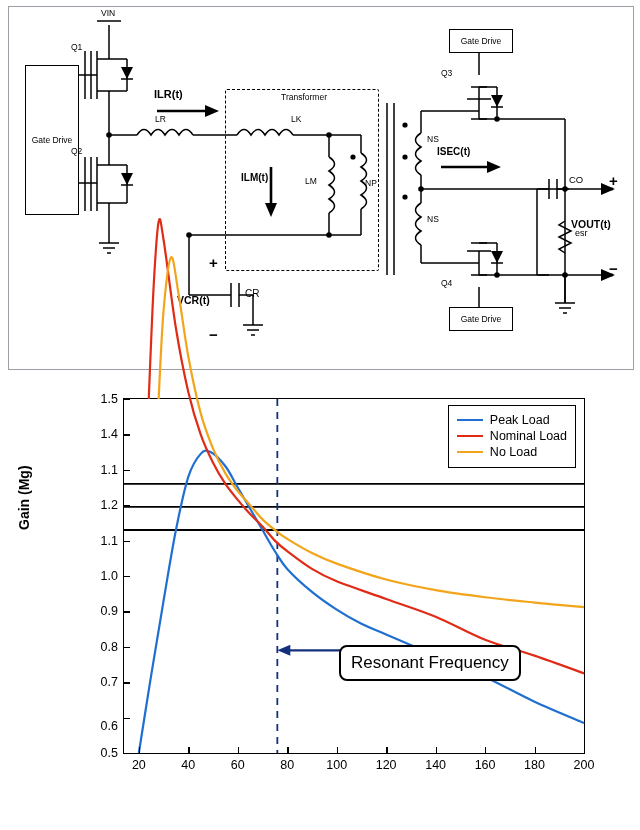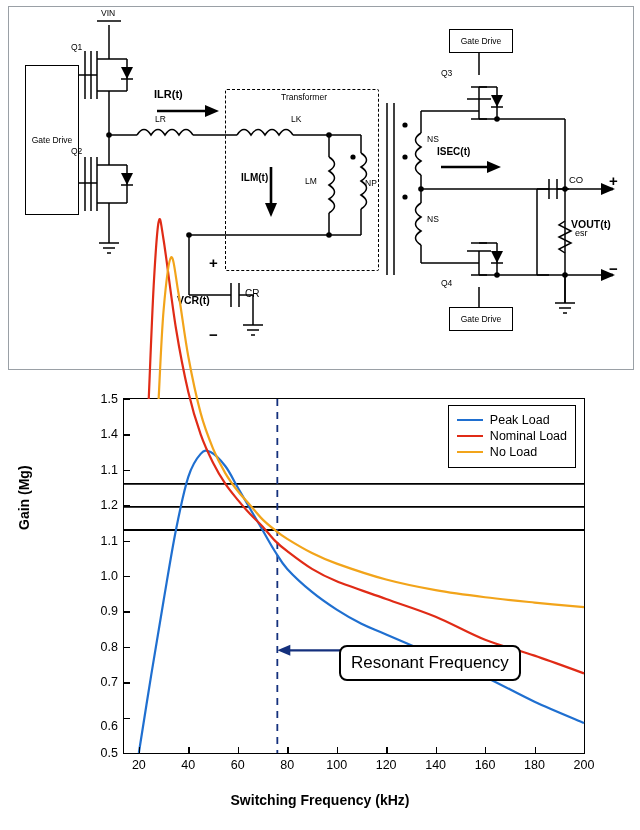--- a/index.html
+++ b/index.html
@@ -249,21 +249,20 @@
       <div class="lbl b" style="left:562px;top:212px;font-size:10.5px;">VOUT(t)</div>
       <div class="lbl b" style="left:600px;top:166px;font-size:15px;">+</div>
       <div class="lbl b" style="left:600px;top:254px;font-size:15px;">−</div>
       <div class="lbl b" style="left:200px;top:248px;font-size:15px;">+</div>
       <div class="lbl b" style="left:200px;top:320px;font-size:15px;">−</div>
     </div>
   </div>
 
   <div class="chart-wrap">
     <div class="ylabel">Gain (Mg)</div>
-    <div class="xlabel">Switching Frequency (kHz)</div>
 
     <div class="plot" id="plot-area">
       <svg id="plot-svg" width="460" height="354" viewBox="0 0 460 354" preserveAspectRatio="none">
           <line x1="0" x2="460" y1="84.95999999999998" y2="84.95999999999998" stroke="#000" stroke-width="1.8" vector-effect="non-scaling-stroke"></line>
           <line x1="0" x2="460" y1="107.96999999999997" y2="107.96999999999997" stroke="#000" stroke-width="1.8" vector-effect="non-scaling-stroke"></line>
           <line x1="0" x2="460" y1="130.98000000000005" y2="130.98000000000005" stroke="#000" stroke-width="1.8" vector-effect="non-scaling-stroke"></line>
           <line x1="153.33333333333331" x2="153.33333333333331" y1="0" y2="354" stroke="#14307d" stroke-width="1.8" stroke-dasharray="7 6" vector-effect="non-scaling-stroke"></line>
           <path d="M14.838709677419354,354 C16.899641577060933,341.02 23.082437275985665,301.49 27.20430107526882,276.12 C31.326164874551974,250.75 35.448028673835125,225.96999999999997 39.56989247311828,201.77999999999997 C43.691756272401435,177.58999999999997 47.81362007168459,151.63000000000005 51.935483870967744,130.98000000000005 C56.0573476702509,110.33000000000006 60.179211469534046,90.565 64.3010752688172,77.88 C68.42293906810035,65.195 72.95698924731181,59.00000000000001 76.66666666666666,54.870000000000005 C80.3763440860215,50.74 82.43727598566309,51.03499999999997 86.55913978494624,53.099999999999966 C90.68100358422939,55.164999999999964 96.86379928315412,61.359999999999985 101.39784946236558,67.25999999999999 C105.93189964157705,73.16 109.6415770609319,81.42 113.76344086021506,88.5 C117.88530465949822,95.58 122.00716845878136,102.66 126.12903225806451,109.74000000000001 C130.25089605734766,116.82000000000002 134.37275985663084,123.90000000000005 138.49462365591398,130.98000000000005 C142.61648745519713,138.06000000000003 146.73835125448028,145.73 150.86021505376343,152.21999999999997 C154.98207885304657,158.70999999999995 157.0430107526882,163.135 163.22580645161293,169.92 C169.40860215053766,176.70499999999998 179.71326164874554,186.145 187.95698924731184,192.93 C196.20071684587813,199.715 204.44444444444446,205.32 212.68817204301075,210.63 C220.93189964157705,215.94 229.17562724014334,220.66 237.41935483870967,224.79 C245.663082437276,228.92 249.78494623655916,230.10000000000002 262.15053763440864,235.41000000000003 C274.5161290322581,240.72000000000003 295.1254480286738,249.57 311.6129032258064,256.65 C328.100358422939,263.72999999999996 344.58781362007164,270.21999999999997 361.0752688172043,277.89 C377.56272401433694,285.56 394.0501792114695,295 410.5376344086021,302.67 C427.0250896057347,310.34000000000003 451.7562724014337,320.37 460,323.91" fill="none" stroke="#1f6fd0" stroke-width="2.2" vector-effect="non-scaling-stroke"></path>
           <path d="M24.731182795698924,0 C25.555555555555554,-18.880000000000006 28.028673835125446,-83.78000000000003 29.677419354838708,-113.28000000000003 C31.32616487455197,-142.78000000000003 32.97491039426524,-169.33 34.623655913978496,-177 C36.272401433691755,-184.67 36.68458781362007,-176.99999999999994 39.56989247311828,-159.29999999999995 C42.45519713261649,-141.59999999999997 47.81362007168459,-96.17 51.935483870967744,-70.80000000000001 C56.0573476702509,-45.43000000000002 60.179211469534046,-24.77999999999999 64.3010752688172,-7.079999999999984 C68.42293906810035,10.620000000000022 72.54480286738351,23.600000000000044 76.66666666666666,35.400000000000034 C80.7885304659498,47.200000000000024 84.91039426523298,55.45999999999998 89.03225806451613,63.71999999999997 C93.15412186379928,71.97999999999996 97.27598566308242,78.76499999999999 101.39784946236558,84.95999999999998 C105.51971326164875,91.15499999999997 109.6415770609319,95.87499999999996 113.76344086021506,100.88999999999996 C117.88530465949822,105.90499999999996 122.00716845878136,110.62499999999997 126.12903225806451,115.04999999999998 C130.25089605734766,119.475 134.37275985663084,123.01500000000003 138.49462365591398,127.44000000000003 C142.61648745519713,131.865 146.73835125448028,137.46999999999997 150.86021505376343,141.59999999999997 C154.98207885304657,145.72999999999996 157.0430107526882,147.49999999999997 163.22580645161293,152.21999999999997 C169.40860215053766,156.93999999999997 179.71326164874554,164.90499999999997 187.95698924731184,169.92 C196.20071684587813,174.935 200.32258064516128,177.29500000000002 212.68817204301075,182.31 C225.05376344086022,187.325 245.66308243727602,194.10999999999999 262.15053763440864,200.01 C278.6379928315412,205.91 295.1254480286738,210.925 311.6129032258064,217.71 C328.100358422939,224.495 344.58781362007164,234.23000000000002 361.0752688172043,240.72000000000003 C377.56272401433694,247.21000000000004 394.0501792114695,251.045 410.5376344086021,256.65 C427.0250896057347,262.255 451.7562724014337,271.40000000000003 460,274.35" fill="none" stroke="#e02b16" stroke-width="2.2" vector-effect="non-scaling-stroke"></path>
           <path d="M34.623655913978496,0 C35.448028673835125,-14.75 37.5089605734767,-64.9 39.56989247311828,-88.5 C41.63082437275986,-112.1 44.516129032258064,-138.64999999999998 46.98924731182796,-141.59999999999997 C49.462365591397855,-144.54999999999995 51.52329749103943,-122.71999999999998 54.40860215053764,-106.19999999999999 C57.29390681003585,-89.67999999999999 60.59139784946237,-62.54000000000002 64.3010752688172,-42.48000000000002 C68.01075268817203,-22.420000000000016 72.54480286738351,-1.1799999999999695 76.66666666666666,14.160000000000025 C80.7885304659498,29.50000000000002 84.91039426523298,39.52999999999995 89.03225806451613,49.559999999999945 C93.15412186379928,59.58999999999994 97.27598566308242,67.25999999999996 101.39784946236558,74.33999999999997 C105.51971326164875,81.41999999999999 109.6415770609319,86.73000000000002 113.76344086021506,92.04000000000002 C117.88530465949822,97.35000000000002 122.00716845878136,101.48000000000002 126.12903225806451,106.20000000000002 C130.25089605734766,110.92000000000002 134.37275985663084,116.23000000000003 138.49462365591398,120.36000000000004 C142.61648745519713,124.49000000000005 146.73835125448028,127.73500000000006 150.86021505376343,130.98000000000005 C154.98207885304657,134.22500000000005 157.0430107526882,135.995 163.22580645161293,139.83 C169.40860215053766,143.66500000000002 179.71326164874554,149.86 187.95698924731184,153.99 C196.20071684587813,158.12 200.32258064516128,160.18500000000006 212.68817204301075,164.61000000000004 C225.05376344086022,169.03500000000003 245.66308243727602,176.115 262.15053763440864,180.54 C278.6379928315412,184.96499999999997 295.1254480286738,188.21000000000004 311.6129032258064,191.16000000000003 C328.100358422939,194.11 344.58781362007164,196.175 361.0752688172043,198.24 C377.56272401433694,200.305 394.0501792114695,201.898 410.5376344086021,203.54999999999998 C427.0250896057347,205.20199999999997 451.7562724014337,207.385 460,208.152" fill="none" stroke="#f2a41a" stroke-width="2.2" vector-effect="non-scaling-stroke"></path>

